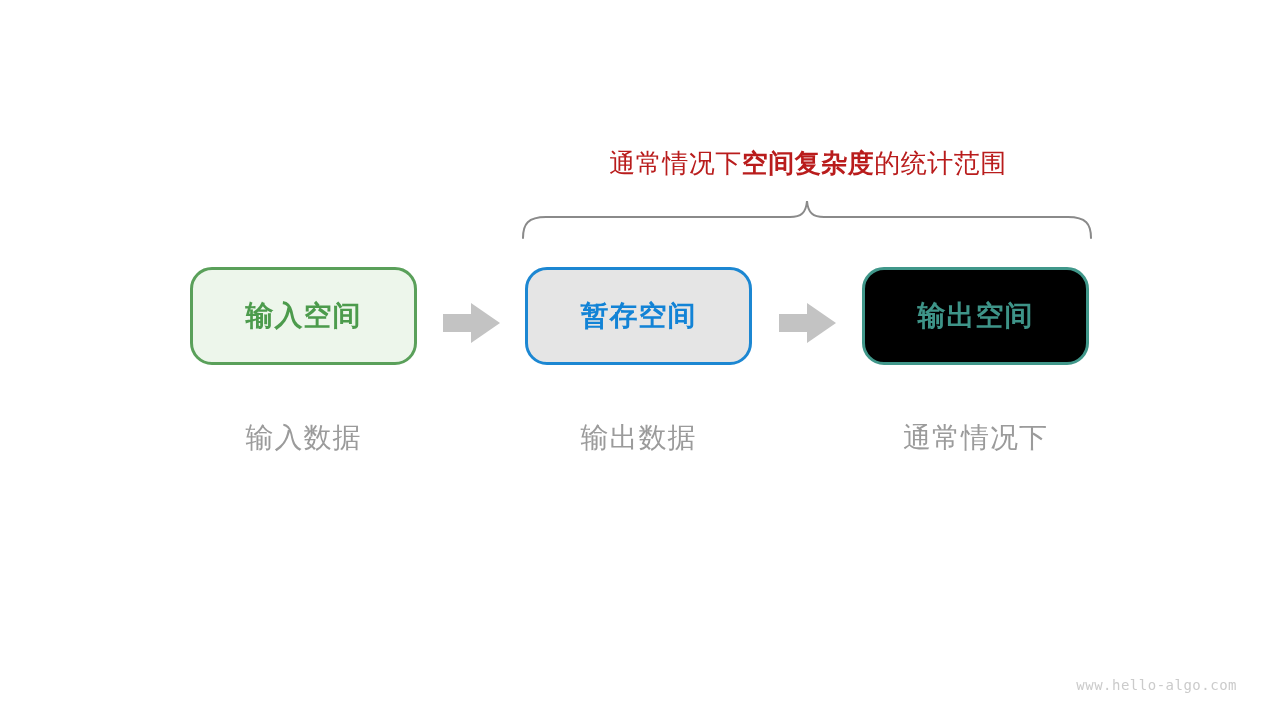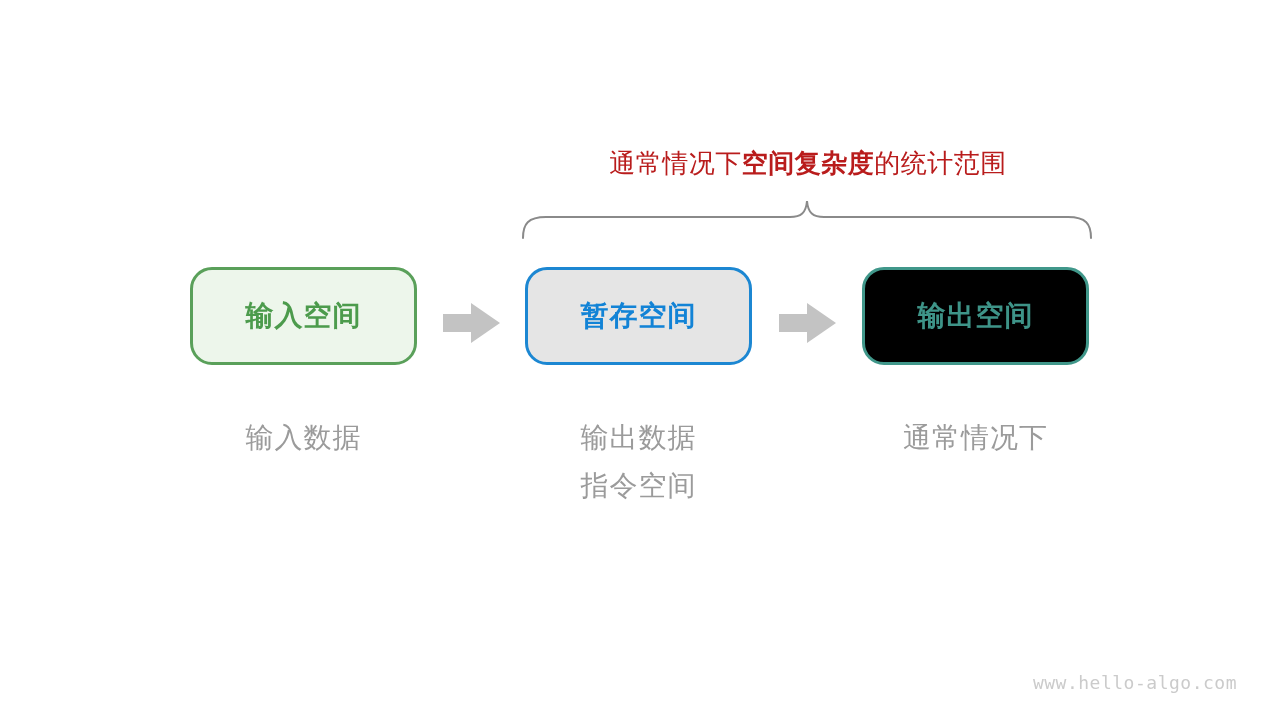--- a/index.html
+++ b/index.html
@@ -65,21 +65,21 @@
     white-space: nowrap;
   }
   .anno-input  { left: 190px; }
   .anno-temp   { left: 525px; }
   .anno-output { left: 862px; }
   .watermark {
     position: absolute;
     right: 43px;
     bottom: 27px;
     font-family: "DejaVu Sans Mono", "Liberation Mono", monospace;
-    font-size: 18px;
+    font-size: 14px;
     color: #cbcbcb;
     letter-spacing: 0.5px;
   }
 </style>
 </head>
 <body>
 
 <div class="canvas">
 
   <div class="scope-title">
@@ -109,21 +109,20 @@
   <div class="flow-box box-output">
     <span>输出空间</span>
   </div>
 
   <div class="anno-col anno-input">
     <span>输入数据</span>
   </div>
 
   <div class="anno-col anno-temp">
     <span>输出数据</span>
-    <span>指令空间</span>
   </div>
 
   <div class="anno-col anno-output">
     <span>通常情况下</span>
   </div>
 
   <div class="watermark">www.hello-algo.com</div>
 
 </div>
 

